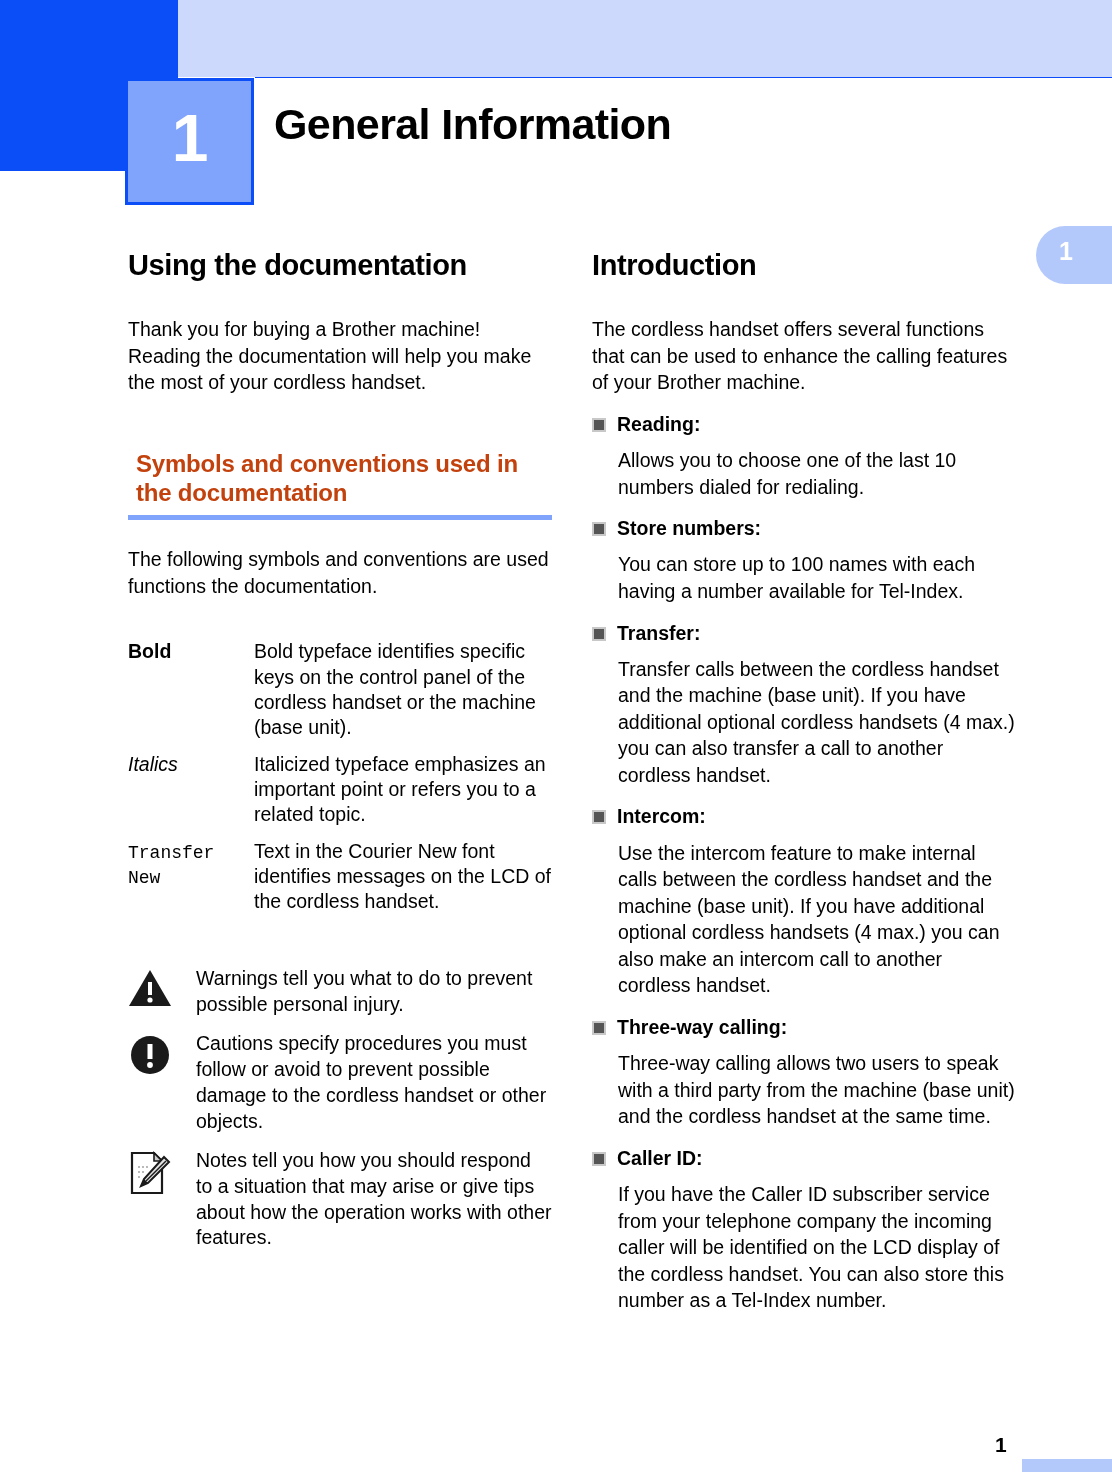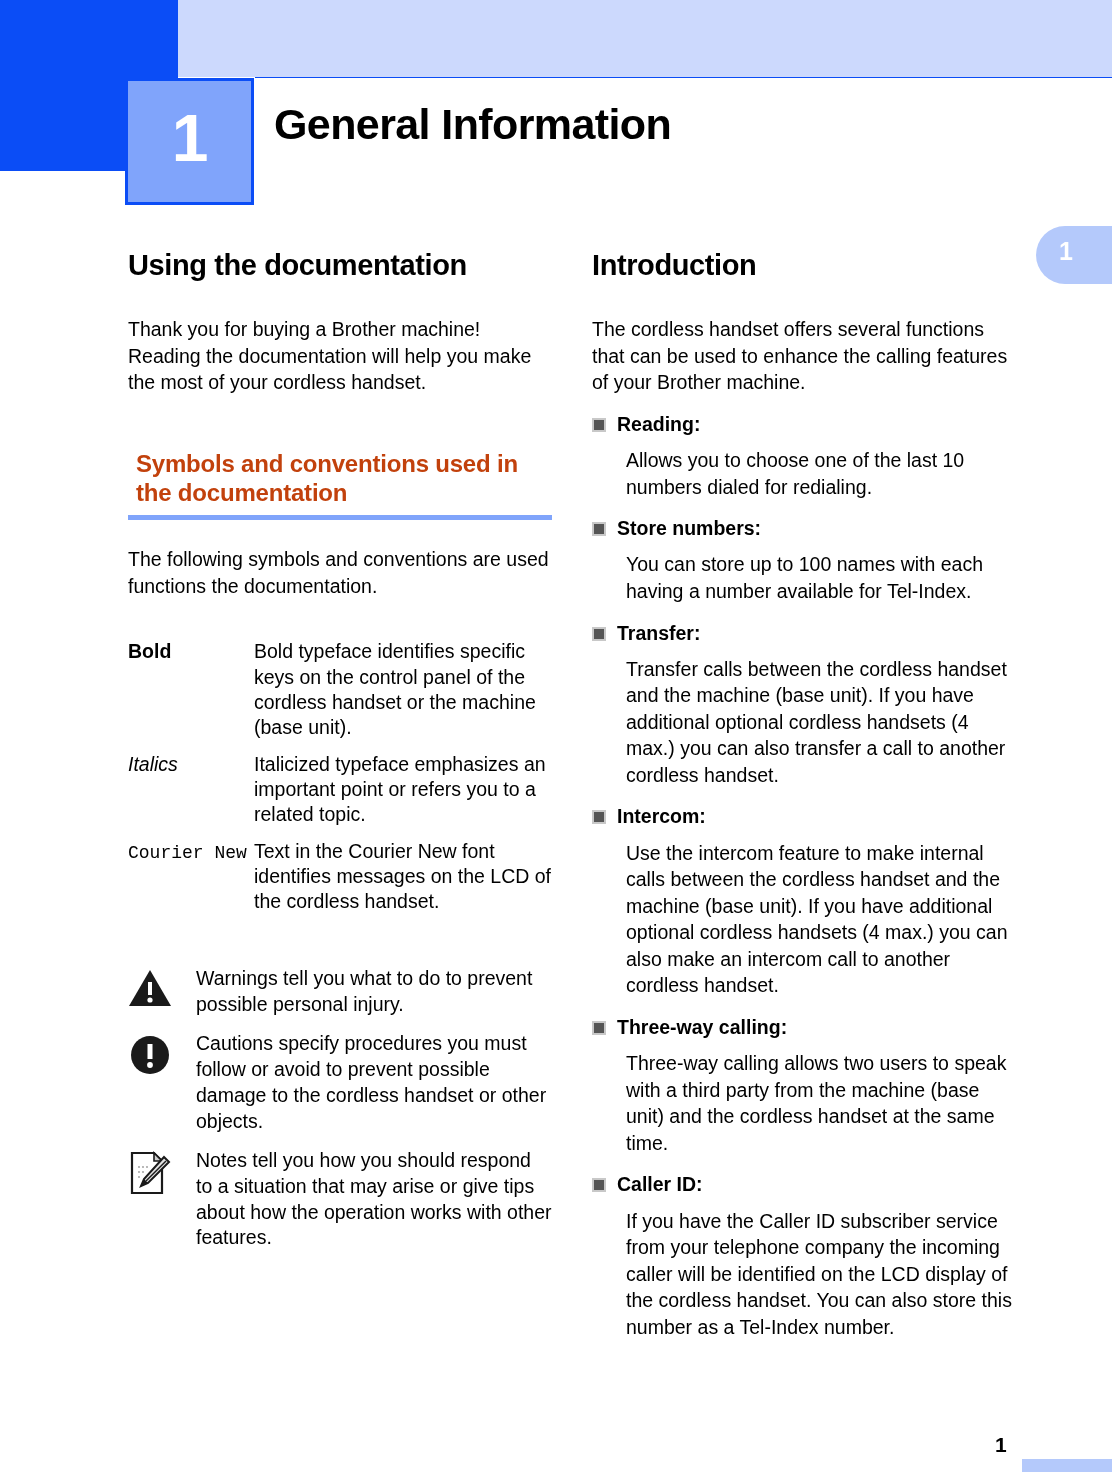--- a/index.html
+++ b/index.html
@@ -200,21 +200,21 @@
   }
   .feat-label {
     font-size: 19.5px;
     font-weight: bold;
     line-height: 1.3;
     color: #000;
   }
   .feat-body {
     font-size: 19.5px;
     line-height: 1.36;
-    margin-left: 34px;
+    margin-left: 26px;
     margin-top: 10px;
     color: #000;
   }
 
   
   .footer-num {
     position: absolute;
     left: 995px;
     top: 1434px;
     font-size: 21px;
@@ -278,21 +278,21 @@
           <td class="conv-desc">Bold typeface identifies specific keys on the control panel of the cordless handset or the machine (base unit).</td>
         </tr>
         <tr>
           <td class="conv-term">
             <span class="t-italic">Italics</span>
           </td>
           <td class="conv-desc">Italicized typeface emphasizes an important point or refers you to a related topic.</td>
         </tr>
         <tr>
           <td class="conv-term">
-            <span class="t-mono">Courier New</span>
+            <span class="t-mono">Transfer New</span>
           </td>
           <td class="conv-desc">Text in the Courier New font identifies messages on the LCD of the cordless handset.</td>
         </tr>
       </tbody>
     </table>
 
     <div class="sp-40"></div>
 
     <div class="sym-row">
       <div class="sym-icon">

